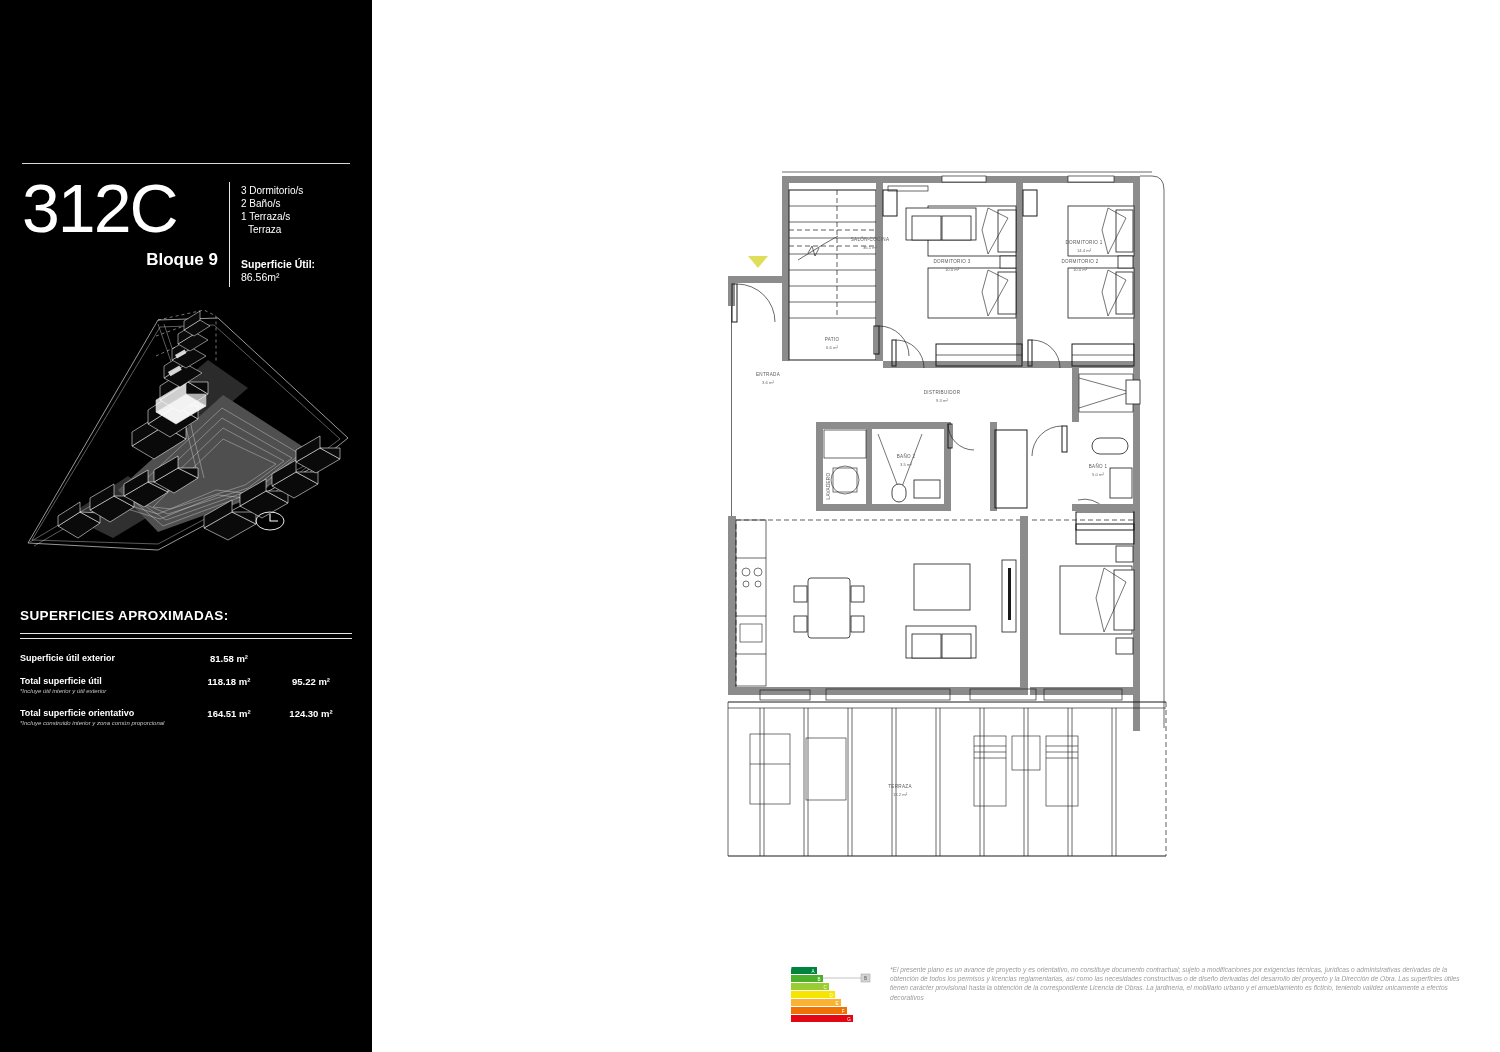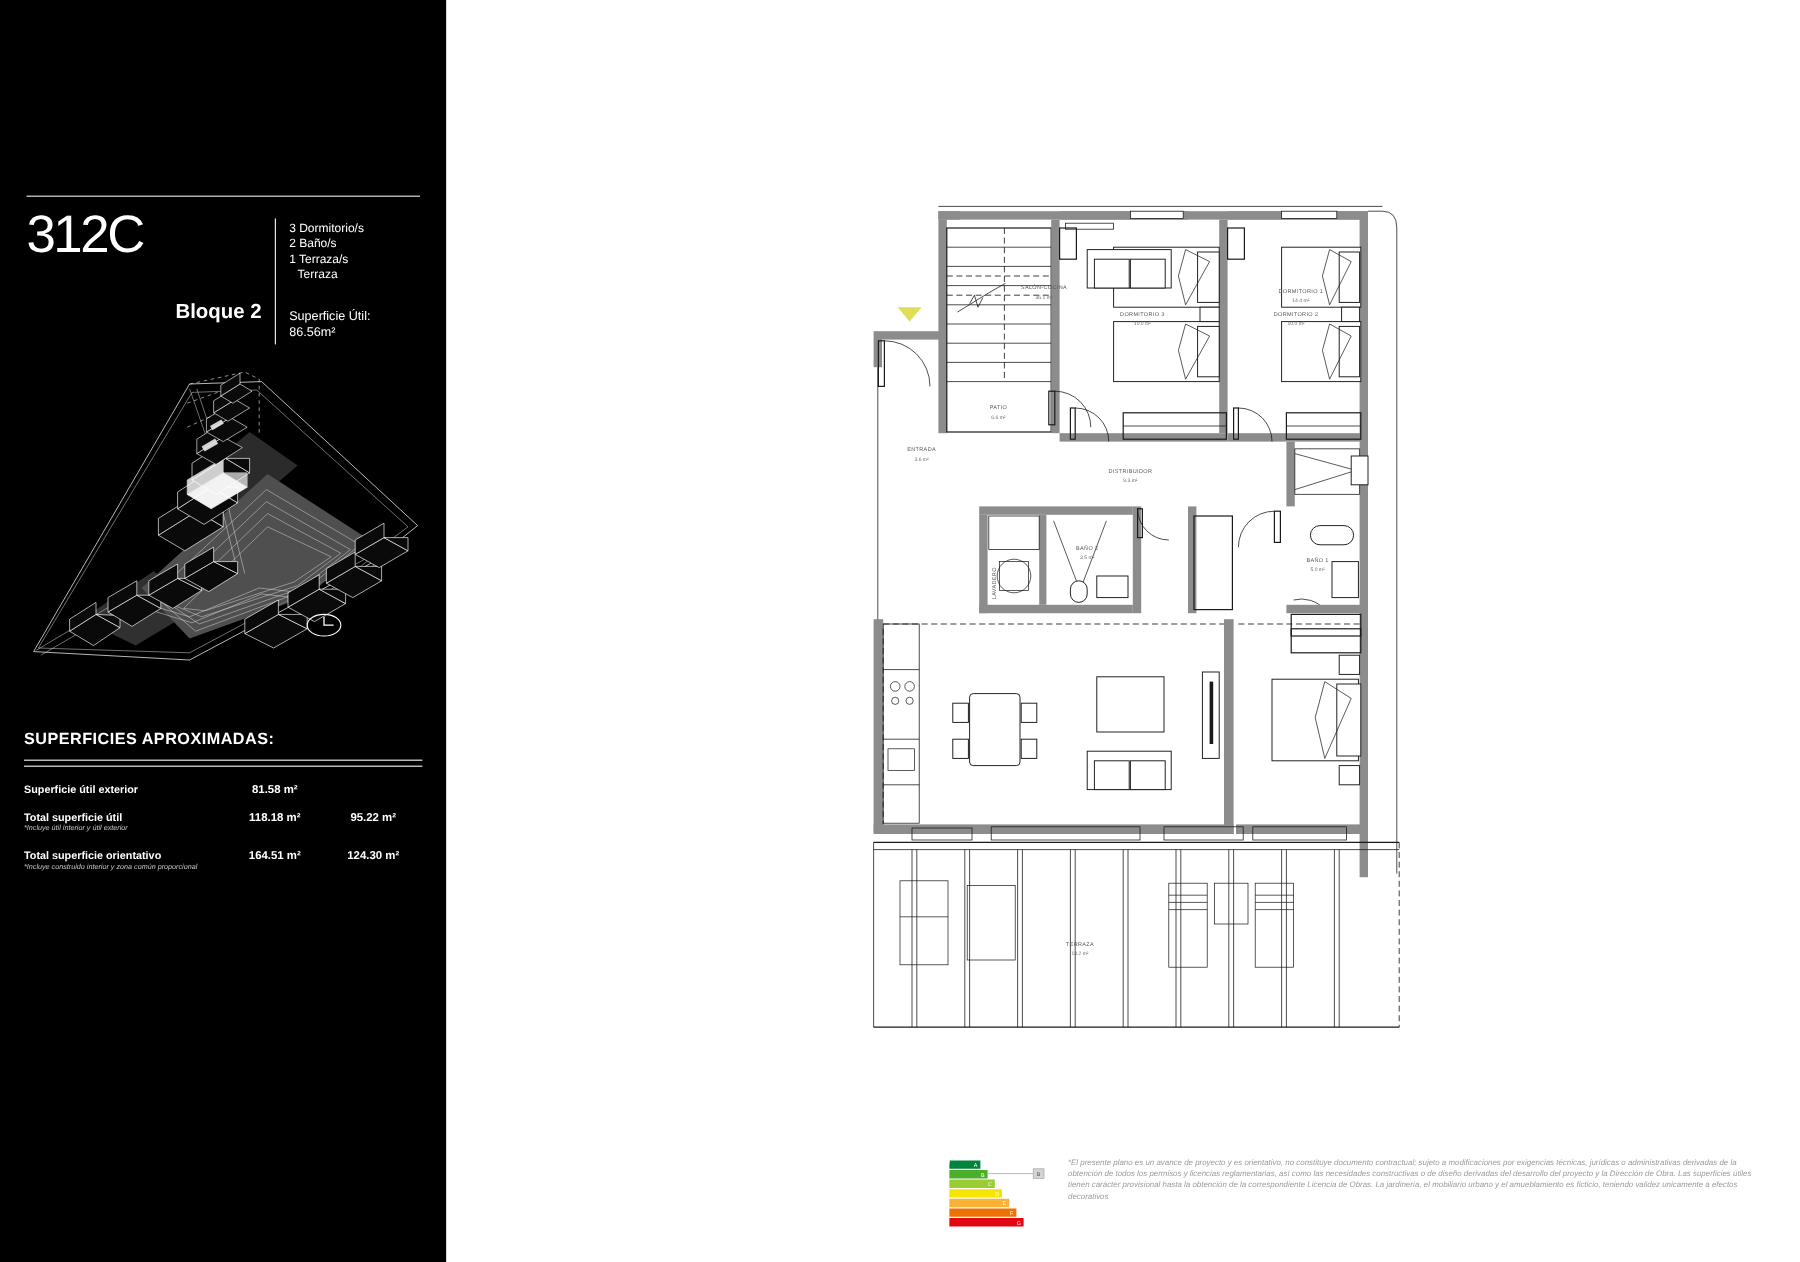--- a/index.html
+++ b/index.html
@@ -5,30 +5,30 @@
   html,body{margin:0;padding:0;background:#fff;}
   body{width:1500px;height:1052px;position:relative;overflow:hidden;
        font-family:"Liberation Sans",sans-serif;-webkit-font-smoothing:antialiased;}
 
   
   #left-panel{position:absolute;left:0;top:0;width:372px;height:1052px;background:#000;}
   #panel-rule{position:absolute;left:22px;top:163px;width:328px;height:1px;background:#fff;opacity:.85;}
 
   
   #title-block{position:absolute;left:22px;top:182px;width:330px;height:120px;}
-  #unit-code{position:absolute;left:0;top:-8px;color:#fff;font-size:44px;letter-spacing:-2px;
+  #unit-code{position:absolute;left:0;top:-8px;color:#fff;font-size:68px;letter-spacing:-2px;
              font-weight:400;line-height:1;font-family:"Liberation Sans",sans-serif;}
   #bloque{position:absolute;left:0;top:68px;width:196px;text-align:right;color:#fff;
           font-size:17px;font-weight:700;}
   #title-div{position:absolute;left:207px;top:0px;width:1px;height:105px;background:#fff;opacity:.9;}
   #spec-list{position:absolute;left:219px;top:2px;color:#fff;font-size:10px;line-height:13px;}
   #spec-list div{white-space:nowrap;}
   #spec-list .ind{padding-left:7px;}
   #sup-util{position:absolute;left:219px;top:76px;color:#fff;font-size:10.5px;line-height:13px;}
-  #sup-util .lbl{font-weight:400;}
+  #sup-util .lbl{font-weight:700;}
 
   
   #site-plan{position:absolute;left:8px;top:300px;width:356px;height:262px;}
   #site-plan svg{display:block;}
 
   
   #surfaces{position:absolute;left:20px;top:608px;width:332px;}
   #surfaces-title{color:#fff;font-size:13.5px;font-weight:700;letter-spacing:.4px;}
   .rule{height:1px;background:#fff;opacity:.9;}
   #rule-top{margin-top:10px;}
@@ -53,21 +53,21 @@
 </style>
 </head>
 <body>
 
 <div id="left-panel">
 
   <div id="panel-rule"></div>
 
   <div id="title-block">
     <div id="unit-code">312C</div>
-    <div id="bloque">Bloque 2</div>
+    <div id="bloque">Bloque 9</div>
     <div id="title-div"></div>
     <div id="spec-list">
       <div>3 Dormitorio/s</div>
       <div>2 Baño/s</div>
       <div>1 Terraza/s</div>
       <div class="ind">Terraza</div>
     </div>
     <div id="sup-util">
       <div class="lbl">Superficie Útil:</div>
       <div>86.56m²</div>

